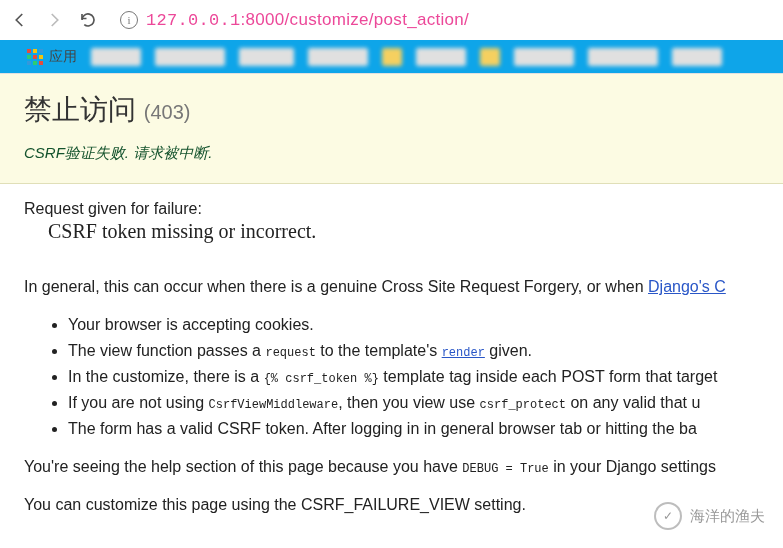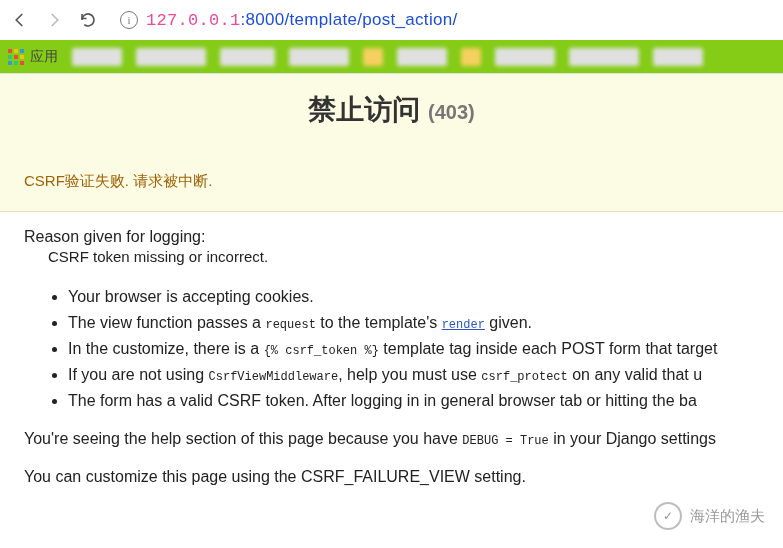--- a/index.html
+++ b/index.html
@@ -45,28 +45,28 @@
       border-radius: 50%;
       display: flex;
       align-items: center;
       justify-content: center;
       font-size: 11px;
       font-family: serif;
       color: #777;
     }
     .url-text { font-size: 17px; letter-spacing: 0.3px; }
     .url-host { color: #ec4899; font-family: Liberation Mono, monospace; }
-    .url-port, .url-path { color: #1d4ed8; }
+    .url-port, .url-path { color: #ec4899; }
     .bookmarks-bar {
       display: flex;
       align-items: center;
-      padding: 4px 8px;
+      padding: 4px 27px;
       gap: 14px;
       height: 34px;
-      background: #84cc16;
+      background: #0ea5e9;
       border-bottom: 1px solid #e0e0e0;
     }
     .apps-icon {
       width: 16px; height: 16px;
       display: grid;
       grid-template-columns: repeat(3, 4px);
       grid-template-rows: repeat(3, 4px);
       gap: 2px;
     }
     .apps-icon span:nth-child(1){background:#e74c3c;}
@@ -87,45 +87,45 @@
     }
     .blur-yellow { background: #f5d060; }
     .error-banner {
       background: #fcfbe3;
       border-bottom: 1px solid #e0dfb8;
       padding: 18px 24px 20px 24px;
     }
     .error-title {
       font-size: 28px;
       color: #333;
-      font-weight: bold;
+      font-weight: normal;
       line-height: 1.3;
-      text-align: center;
     }
     .error-code { font-size: 20px; color: #777; }
     .error-msg {
-      margin-top: 44px;
+      margin-top: 16px;
       font-size: 15px;
-      color: #a16207;
+      color: #14532d;
+      font-style: italic;
     }
     .content {
       padding: 16px 24px;
       color: #222;
     }
     .help-title {
       font-size: 24px;
       font-weight: bold;
       margin-bottom: 16px;
     }
     .reason-label { font-size: 16px; margin-bottom: 2px; }
     .reason-code {
-      font-family: Liberation Sans, sans-serif;
-      font-size: 15px;
+      font-family: Liberation Serif, serif;
+      font-size: 20px;
       margin-left: 24px;
-      margin-bottom: 20px;
+      margin-bottom: 32px;
     }
     .para {
       font-size: 16px;
       line-height: 1.5;
       margin: 14px 0;
     }
     ul.bullets {
       margin: 8px 0 4px 44px;
       list-style: disc;
     }
@@ -172,21 +172,21 @@
   </div>
   <div class="nav-btn">
     <svg width="18" height="18" viewBox="0 0 24 24" fill="none" stroke="#555" stroke-width="2.2">
         <path d="M4 12a8 8 0 1 1 3 6.2"></path>
         <path d="M4 4v6h6"></path>
       </svg>
   </div>
   <div class="url-bar">
     <span class="url-info-icon">i</span>
     <span class="url-text">
-      <span class="url-host">127.0.0.1</span><span class="url-port">:8000</span><span class="url-path">/template/post_action/</span>
+      <span class="url-host">127.0.0.1</span><span class="url-port">:8000</span><span class="url-path">/customize/post_action/</span>
     </span>
   </div>
 </div>
 
 <div class="bookmarks-bar">
   <div style="display:flex;align-items:center;gap:6px;">
     <div class="apps-icon">
       <span></span>
         <span></span>
         <span></span>
@@ -214,34 +214,37 @@
 <div class="error-banner">
   <h1 class="error-title">
     <span>禁止访问</span>
     <span class="error-code">(403)</span>
   </h1>
   <div class="error-msg">CSRF验证失败. 请求被中断.</div>
 </div>
 
 <div class="content">
 
-  <div class="reason-label">Reason given for logging:</div>
+  <div class="reason-label">Request given for failure:</div>
   <div class="reason-code">CSRF token missing or incorrect.</div>
 
+  <p class="para">
+    <span>In general, this can occur when there is a genuine Cross Site Request Forgery, or when </span><a href="#" class="link">Django's C</a>
+  </p>
 
   <ul class="bullets">
     <li><span>Your browser is accepting cookies.</span></li>
     <li>
       <span>The view function passes a </span><span class="mono">request</span><span> to the template's </span><a href="#" class="link mono">render</a><span> given.</span>
     </li>
     <li>
       <span>In the customize, there is a </span><span class="mono">{% csrf_token %}</span><span> template tag inside each POST form that target</span>
     </li>
     <li>
-      <span>If you are not using </span><span class="mono">CsrfViewMiddleware</span><span>, help you must use </span><span class="mono">csrf_protect</span><span> on any valid that u</span>
+      <span>If you are not using </span><span class="mono">CsrfViewMiddleware</span><span>, then you view use </span><span class="mono">csrf_protect</span><span> on any valid that u</span>
     </li>
     <li><span>The form has a valid CSRF token. After logging in in general browser tab or hitting the ba</span></li>
   </ul>
 
   <p class="para">
     <span>You're seeing the help section of this page because you have </span><span class="mono">DEBUG = True</span><span> in your Django settings</span>
   </p>
 
   <p class="para">You can customize this page using the CSRF_FAILURE_VIEW setting.</p>
 </div>

